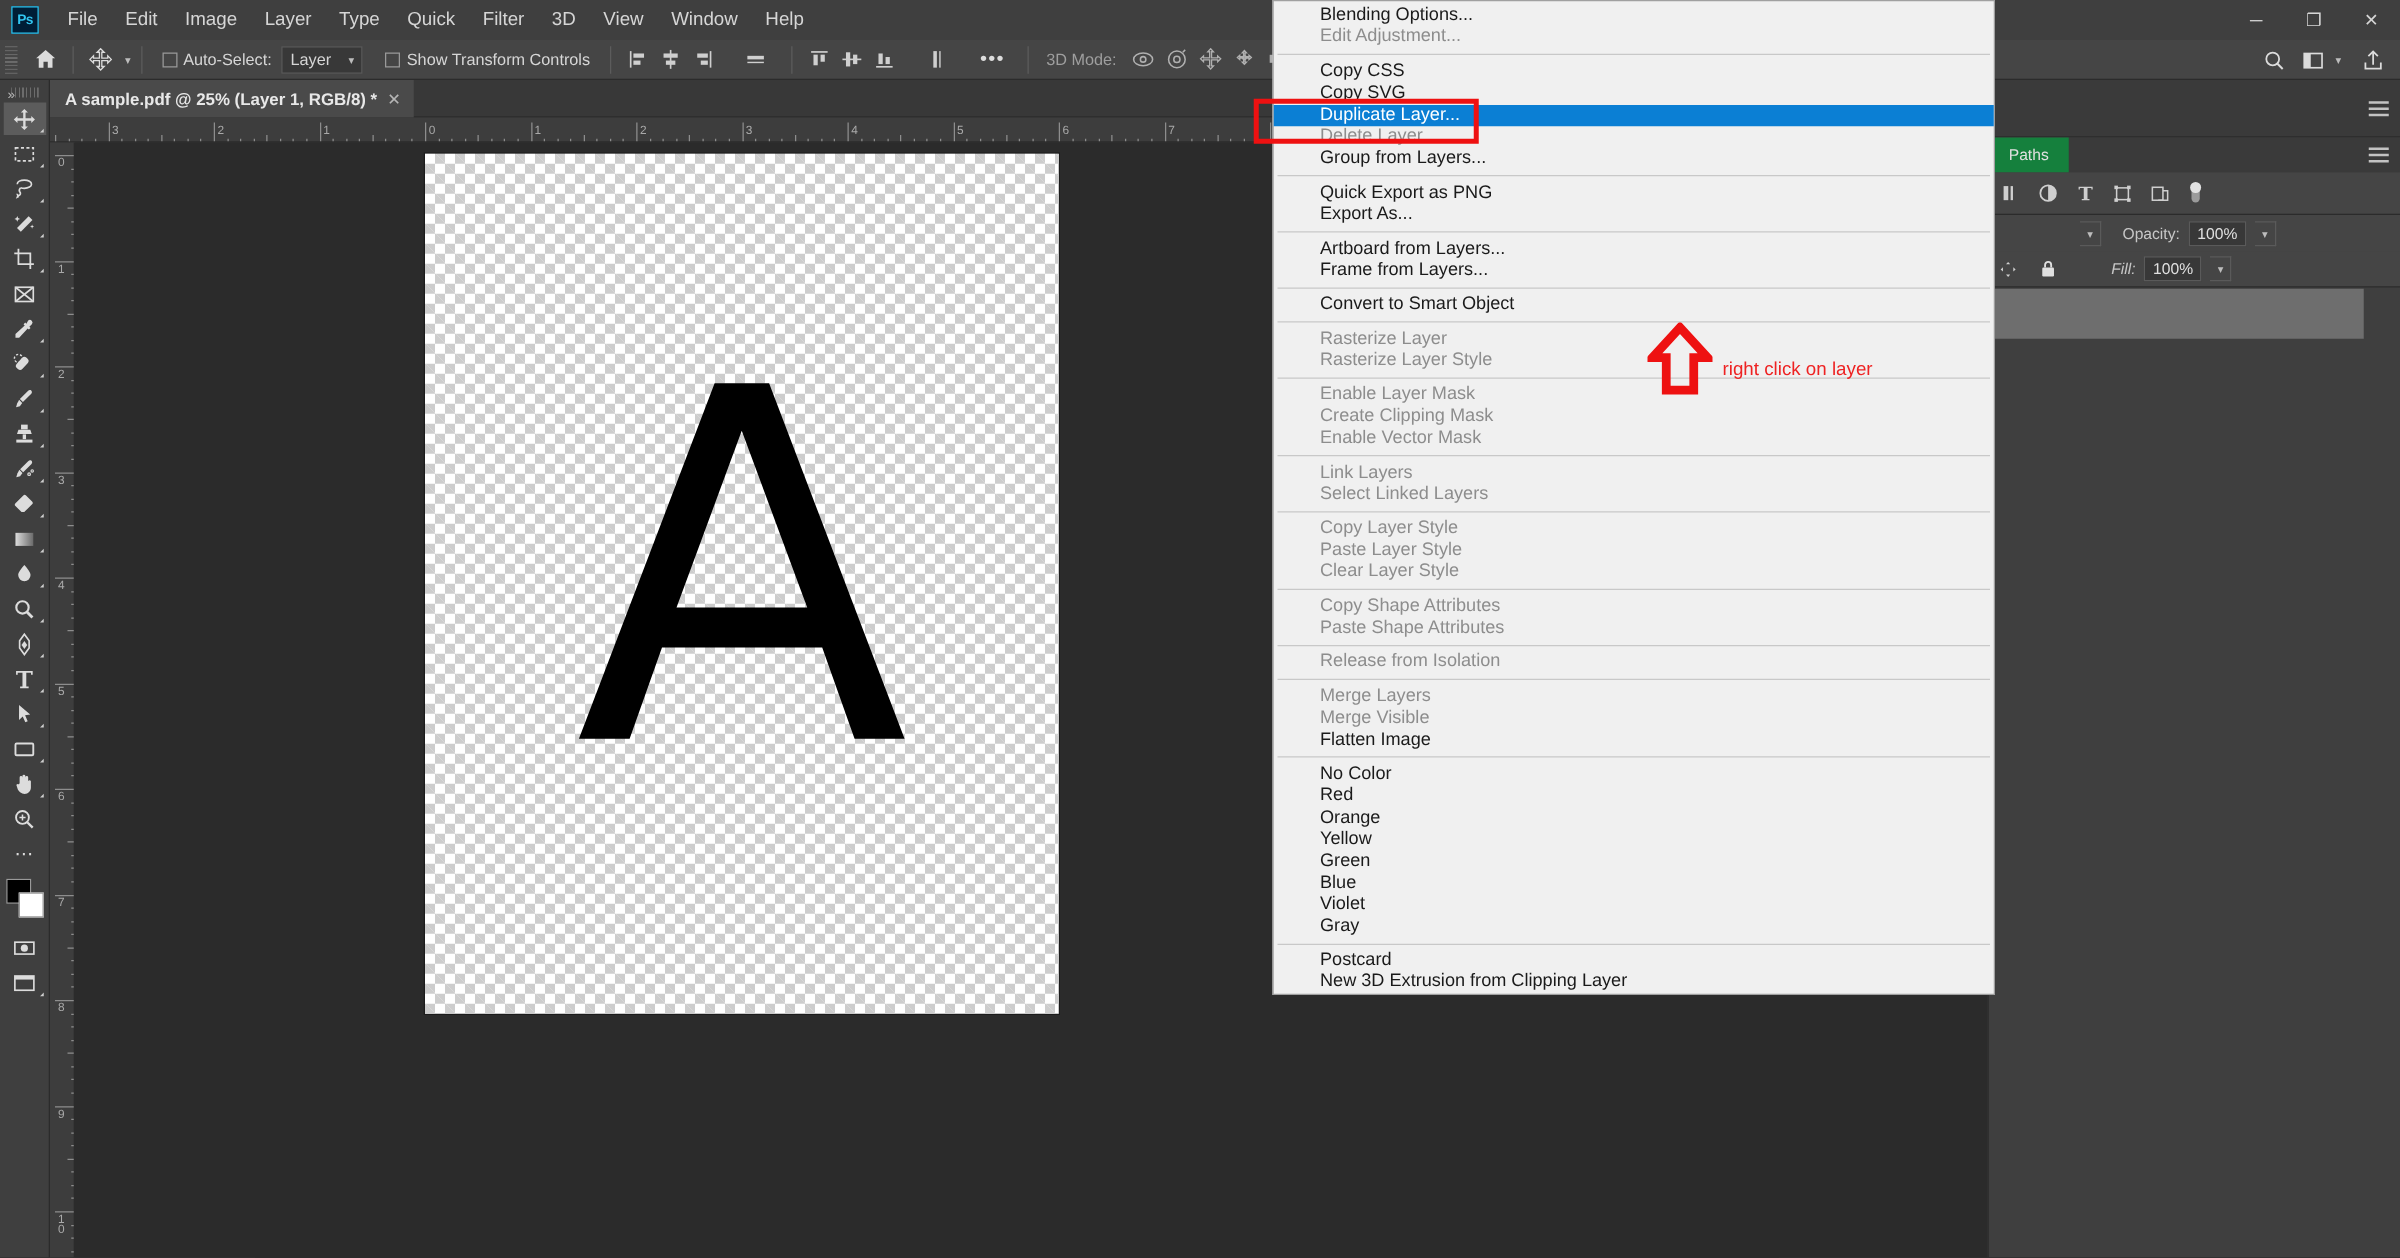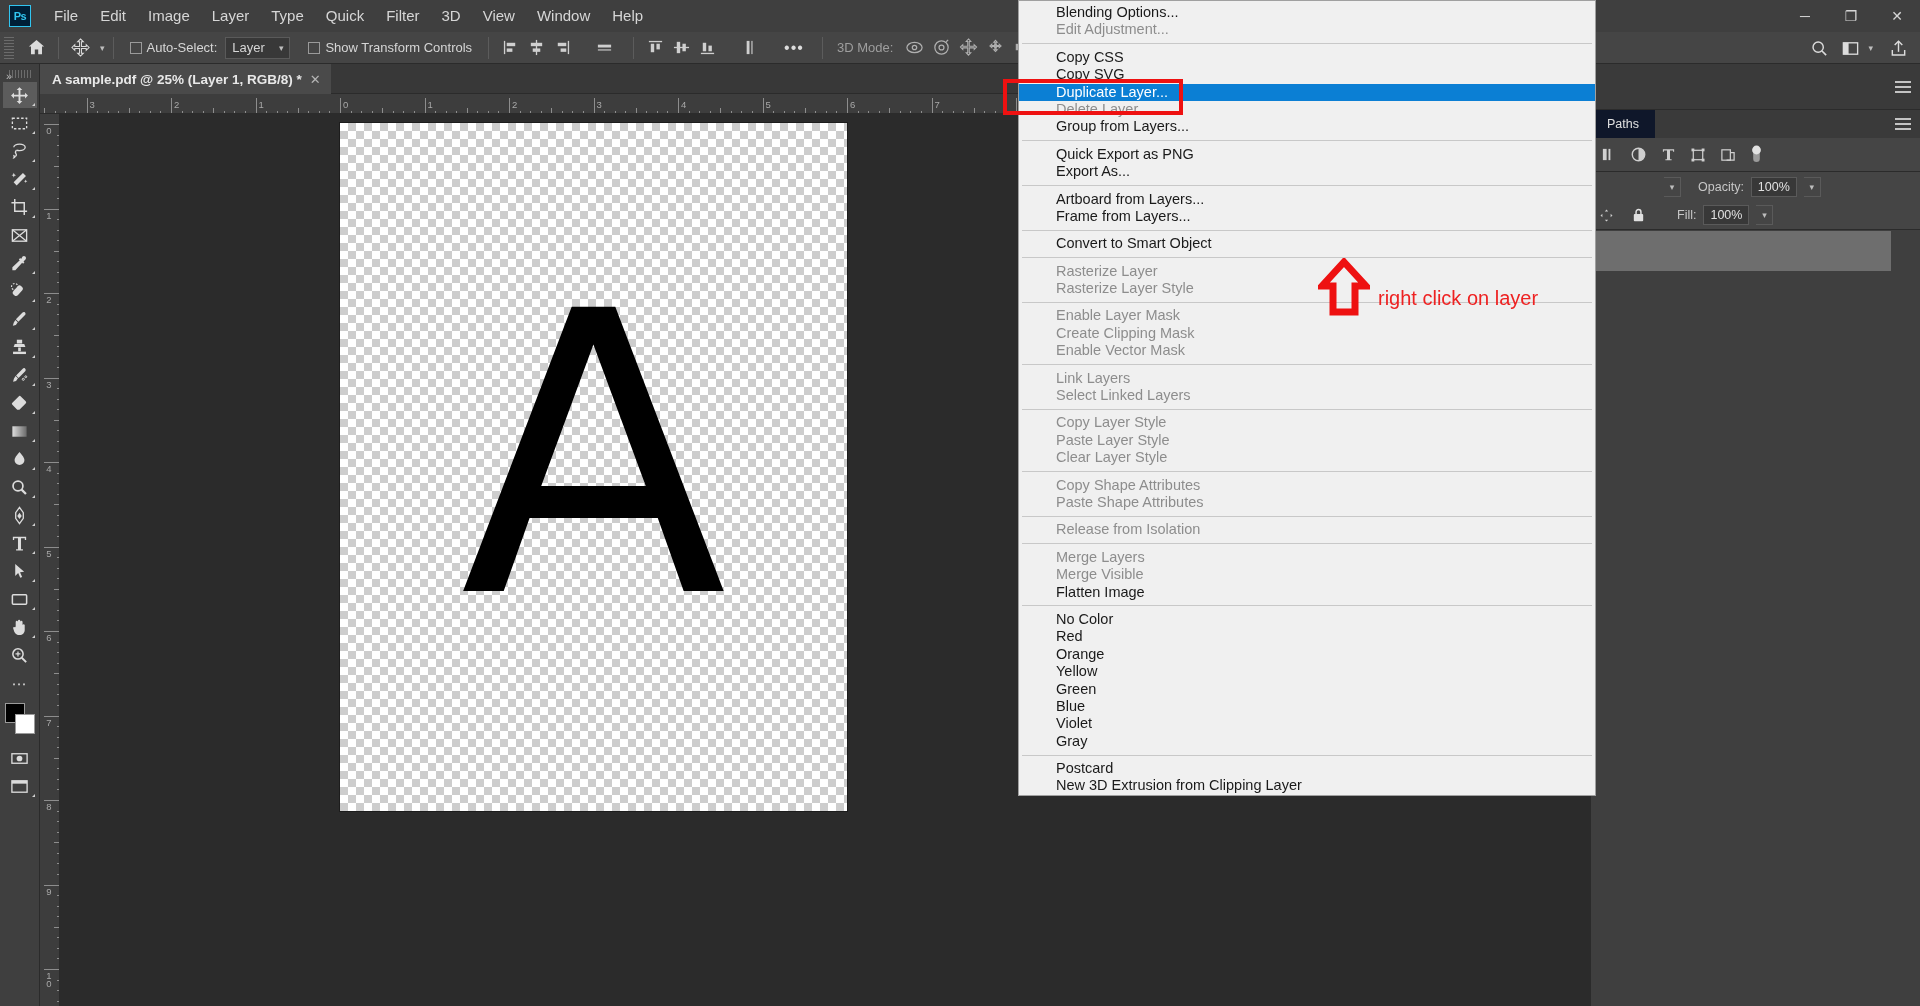--- a/index.html
+++ b/index.html
@@ -152,21 +152,21 @@
     background: #3a3a3a; border-bottom: 1px solid #2b2b2b;
   }
   .panel-tabs {
     position: absolute; left: 0; top: 46px; width: 330px; height: 28px;
     background: #3a3a3a; display: flex; align-items: stretch;
   }
   .panel-tab {
     padding: 0 16px; display: flex; align-items: center;
     color: #9b9b9b; font-size: 12.5px; background: #3a3a3a;
   }
-  .panel-tab.active { background: #0f172a; color: #e0e0e0; }
+  .panel-tab.active { background: #15803d; color: #e0e0e0; }
   .panel-menu-icon {
     position: absolute; right: 10px; top: 50%; transform: translateY(-50%);
     width: 16px; height: 12px; display: flex; flex-direction: column; justify-content: space-between;
   }
   .panel-menu-icon i { display: block; height: 2px; background: #c3c3c3; }
   .layers-toolrow {
     position: absolute; left: 0; top: 74px; width: 330px; height: 34px;
     background: #454545; border-bottom: 1px solid #2b2b2b;
     display: flex; align-items: center; gap: 14px; padding-left: 10px;
     color: #cfcfcf;
@@ -212,21 +212,21 @@
   .ctx-sep { height: 1px; background: #c8c8c8; margin: 4.5px 3px; }
 
   
   .red-box {
     position: absolute; left: 1003px; top: 79px; width: 180px; height: 36px;
     border: 4px solid #ee1111; z-index: 80; pointer-events: none;
   }
   .red-arrow { position: absolute; left: 1318px; top: 258px; z-index: 80; }
   .red-note {
     position: absolute; left: 1378px; top: 287px; z-index: 80;
-    color: #ee2222; font-size: 20px; font-family: "Liberation Sans", sans-serif;
+    color: #ee2222; font-size: 15px; font-family: "Liberation Sans", sans-serif;
     white-space: nowrap;
   }
   svg { display: block; }
 </style>
 </head>
 <body>
 
 <div id="app">
 
   <div class="menubar">
@@ -894,21 +894,21 @@
         <svg width="15" height="15" viewBox="0 0 16 16">
             <path d="M8 1.6l1.8 2H6.2zM8 14.4l1.8-2H6.2zM1.6 8l2-1.8v3.6zM14.4 8l-2-1.8v3.6z" fill="#cfcfcf"></path>
           </svg>
       </span>
       <span style="margin-left:10px;">
         <svg width="15" height="17" viewBox="0 0 16 18">
             <rect x="3" y="7.4" width="10" height="7.6" rx="1" fill="#e0e0e0"></rect>
             <path d="M5.4 7.4V5.2a2.6 2.6 0 015.2 0v2.2" fill="none" stroke="#e0e0e0" stroke-width="1.6"></path>
           </svg>
       </span>
-      <span class="fld-label" style="margin-left:24px;">Fill:</span>
+      <span class="fld-label" style="margin-left:36px;font-style:italic;">Fill:</span>
       <div class="fld-box">100%</div>
       <div class="fld-caret">▾</div>
     </div>
 
     <div class="layer-row"></div>
   </div>
 
   <div class="ctx-menu" id="ctx-menu">
       <div class="ctx-item">Blending Options...</div>
       <div class="ctx-item disabled">Edit Adjustment...</div>

